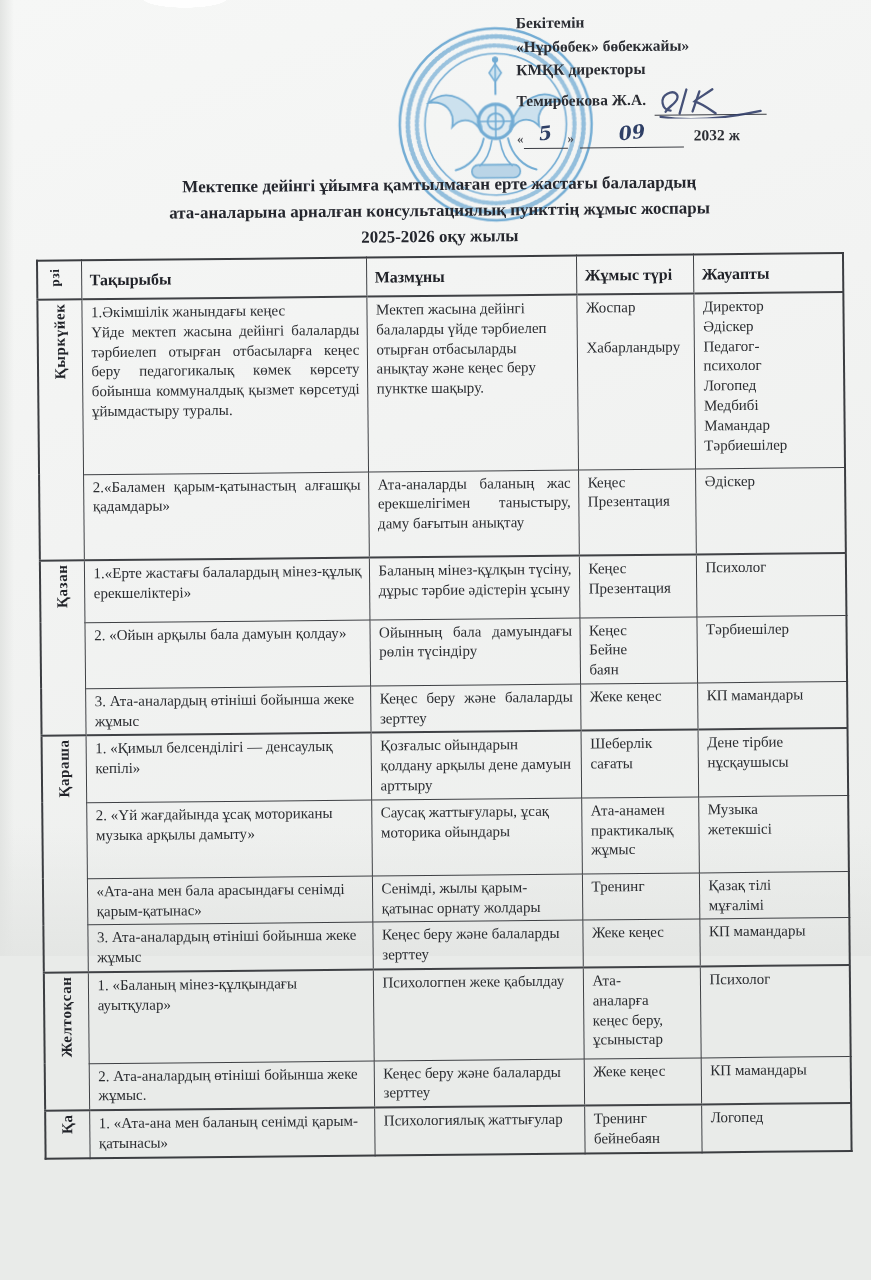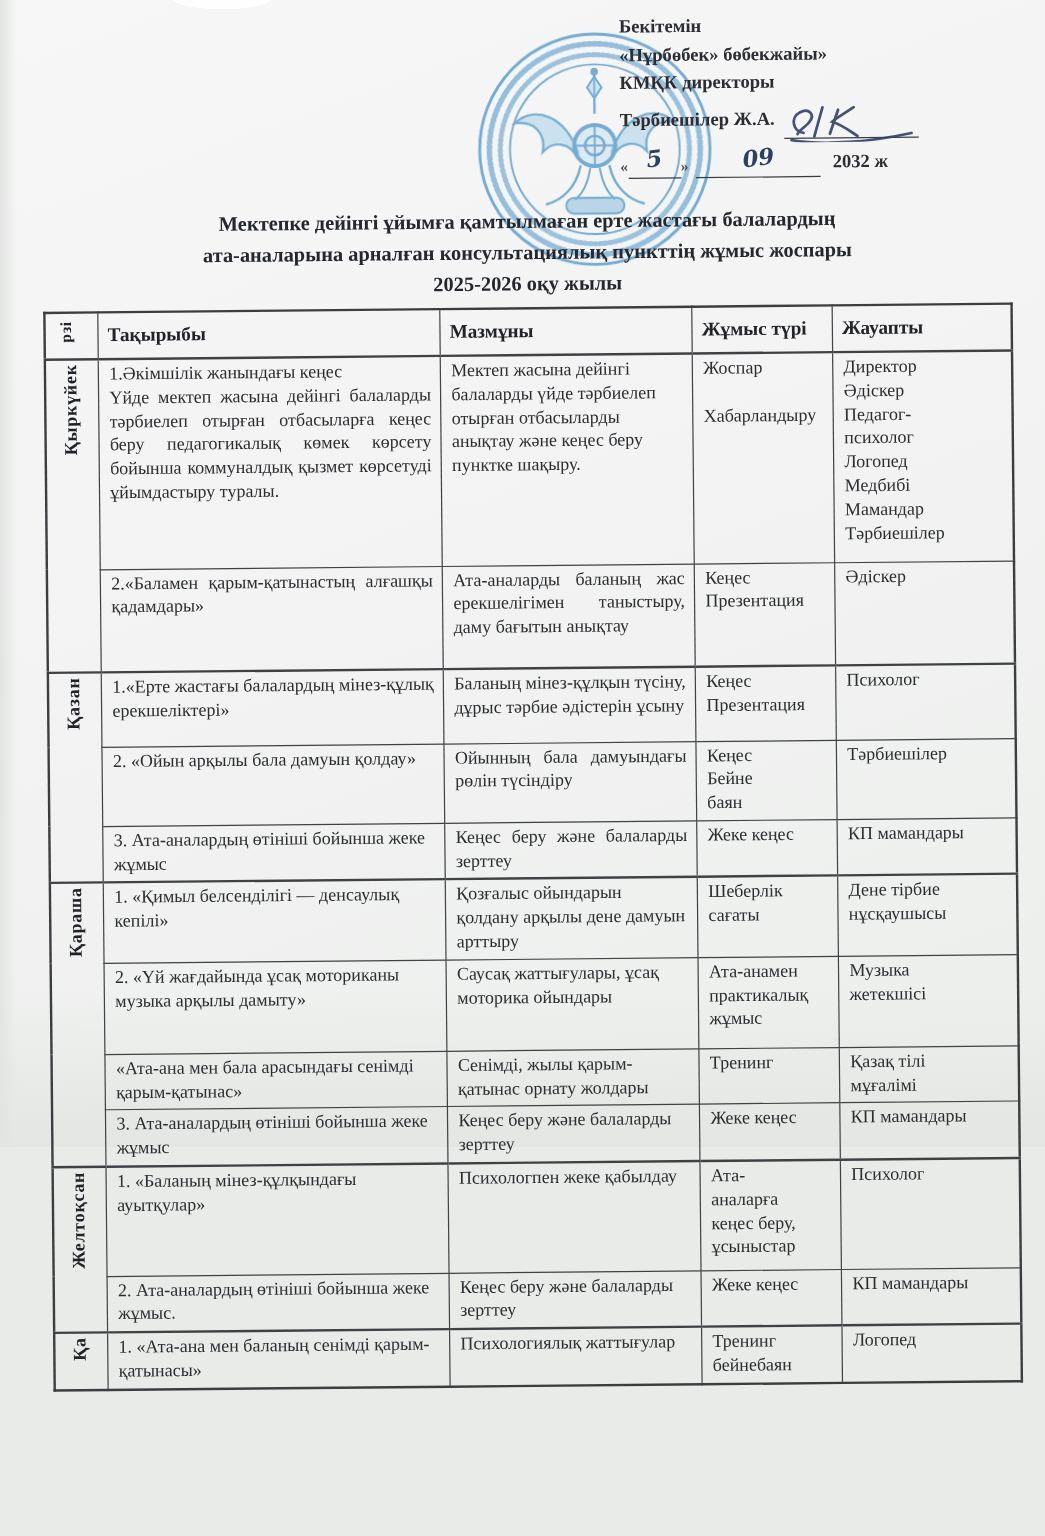--- a/index.html
+++ b/index.html
@@ -109,21 +109,21 @@
 
         <rect x="76" y="140" width="48" height="13" rx="6.5" fill="rgba(120,175,215,.55)" stroke-width="1.6"></rect>
       </g>
     </svg>
 
     <div class="approval">
       <div>Бекітемін</div>
       <div>«Нұрбөбек» бөбекжайы»</div>
       <div>КМҚК директоры</div>
       <div class="sigrow">
-        <span>Тәрбиешілер Ж.А.</span>
+        <span>Темирбекова Ж.А.</span>
         <span class="sigpad">
           <svg width="112" height="34" viewBox="0 0 112 34">
             <g stroke="#33406b" stroke-width="2.3" fill="none" stroke-linecap="round" opacity=".9">
               <path d="M16 26 C7 25 5 13 13 9 C21 5 26 11 21 17 C18 21 13 23 11 27"></path>
               <path d="M25 29 L32 5"></path>
               <path d="M38 27 L45 7"></path>
               <path d="M58 5 C49 11 42 15 40 17 C47 19 55 25 61 29"></path>
               <path d="M6 32 C34 37 72 34 106 27"></path>
             </g>
           </svg>

